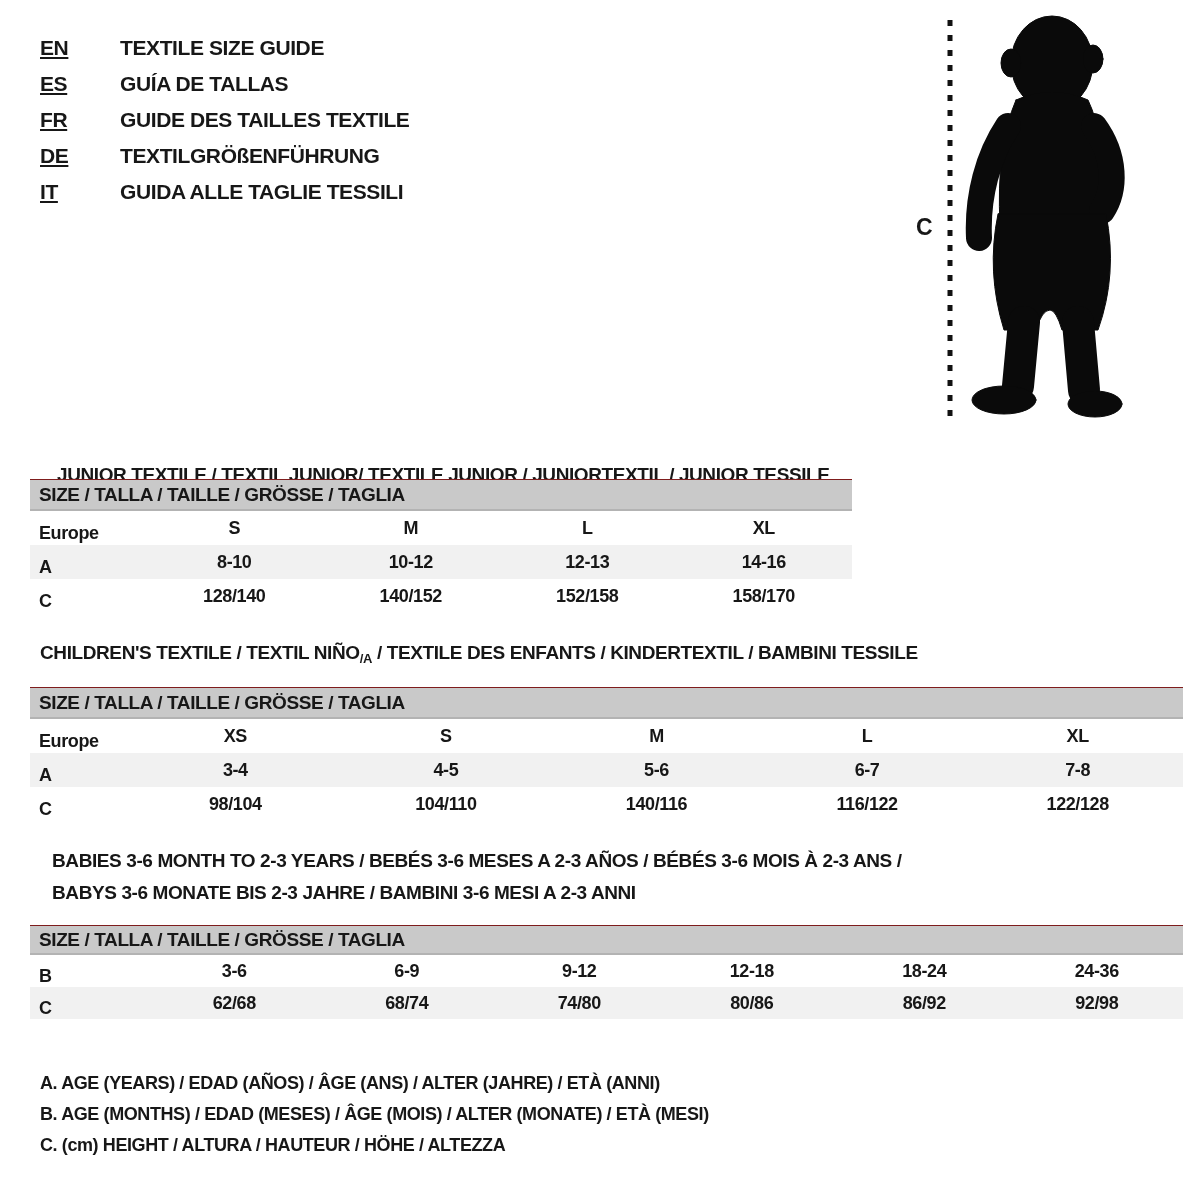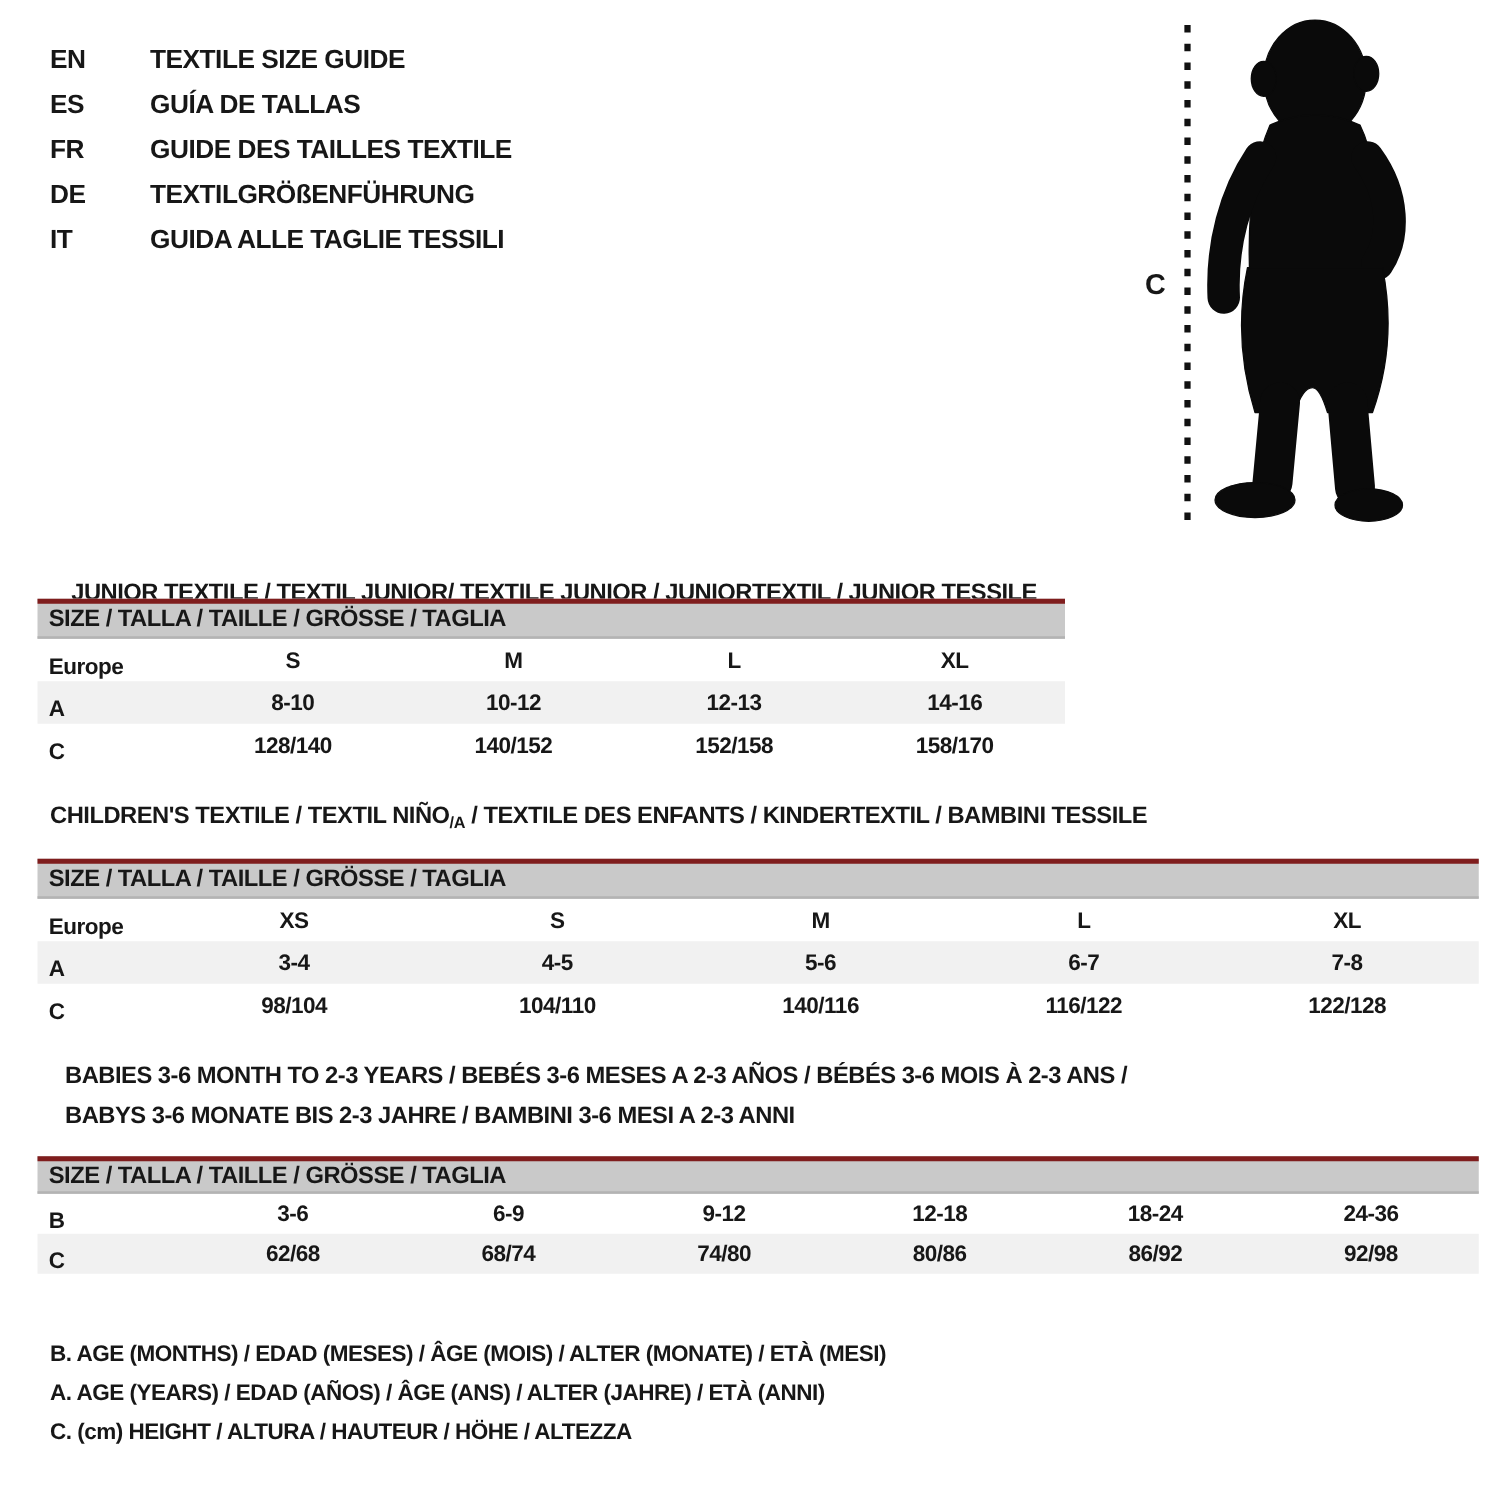--- a/index.html
+++ b/index.html
@@ -5,34 +5,34 @@
   html,body{margin:0;padding:0;}
   body{
     width:1200px;height:1200px;position:relative;background:#ffffff;
     font-family:"Liberation Sans", sans-serif;font-weight:700;color:#171717;
     letter-spacing:-0.4px; overflow:hidden;
   }
   .abs{position:absolute;}
   
   .lang-block{left:40px;top:30px;width:560px;}
   .lang-row{display:flex;height:36px;align-items:center;font-size:21px;}
-  .lang-code{width:80px;}
+  .lang-code{width:80px;text-decoration:underline;}
   
   .measure-line{left:946px;top:18px;width:10px;height:400px;}
   .measure-label{left:916px;top:214px;font-size:23px;}
   .silhouette{left:964px;top:14px;}
   
   .section-title{font-size:19px;}
   .sub{font-size:13px;position:relative;top:4px;letter-spacing:-0.3px;}
   
   .table{position:absolute;background:#ffffff;}
   .size-header{
     height:32px;background:#c9c9c9;display:flex;align-items:center;
     padding-left:9px;font-size:19px;box-sizing:border-box;
-    border-top:4px solid #7f1d1d;border-bottom:2px solid #b3b3b3;
+    border-top:1px solid #7f1d1d;border-bottom:2px solid #b3b3b3;
   }
   .trow{display:flex;align-items:center;font-size:18px;}
   .trow.shade{background:#f1f1f1;}
   .tlabel{padding-left:9px;box-sizing:border-box;margin-top:11px;}
   .tcell{flex:1;text-align:center;}
   .junior .tlabel{width:116px;}
   .junior .trow{height:34px;}
   .children .tlabel{width:100px;}
   .children .trow{height:34px;}
   .babies .tlabel{width:118px;}
@@ -173,16 +173,16 @@
         <div class="tcell">68/74</div>
         <div class="tcell">74/80</div>
         <div class="tcell">80/86</div>
         <div class="tcell">86/92</div>
         <div class="tcell">92/98</div>
       </div>
     </div>
 </div>
 
 <div class="abs" style="left:40px;top:1068px;">
+    <div class="legend-line">A. AGE (YEARS) / EDAD (AÑOS) / ÂGE (ANS) / ALTER (JAHRE) / ETÀ (ANNI)</div>
     <div class="legend-line">B. AGE (MONTHS) / EDAD (MESES) / ÂGE (MOIS) / ALTER (MONATE) / ETÀ (MESI)</div>
-    <div class="legend-line">A. AGE (YEARS) / EDAD (AÑOS) / ÂGE (ANS) / ALTER (JAHRE) / ETÀ (ANNI)</div>
     <div class="legend-line">C. (cm) HEIGHT / ALTURA / HAUTEUR / HÖHE / ALTEZZA</div>
   </div>
 
 </body></html>

